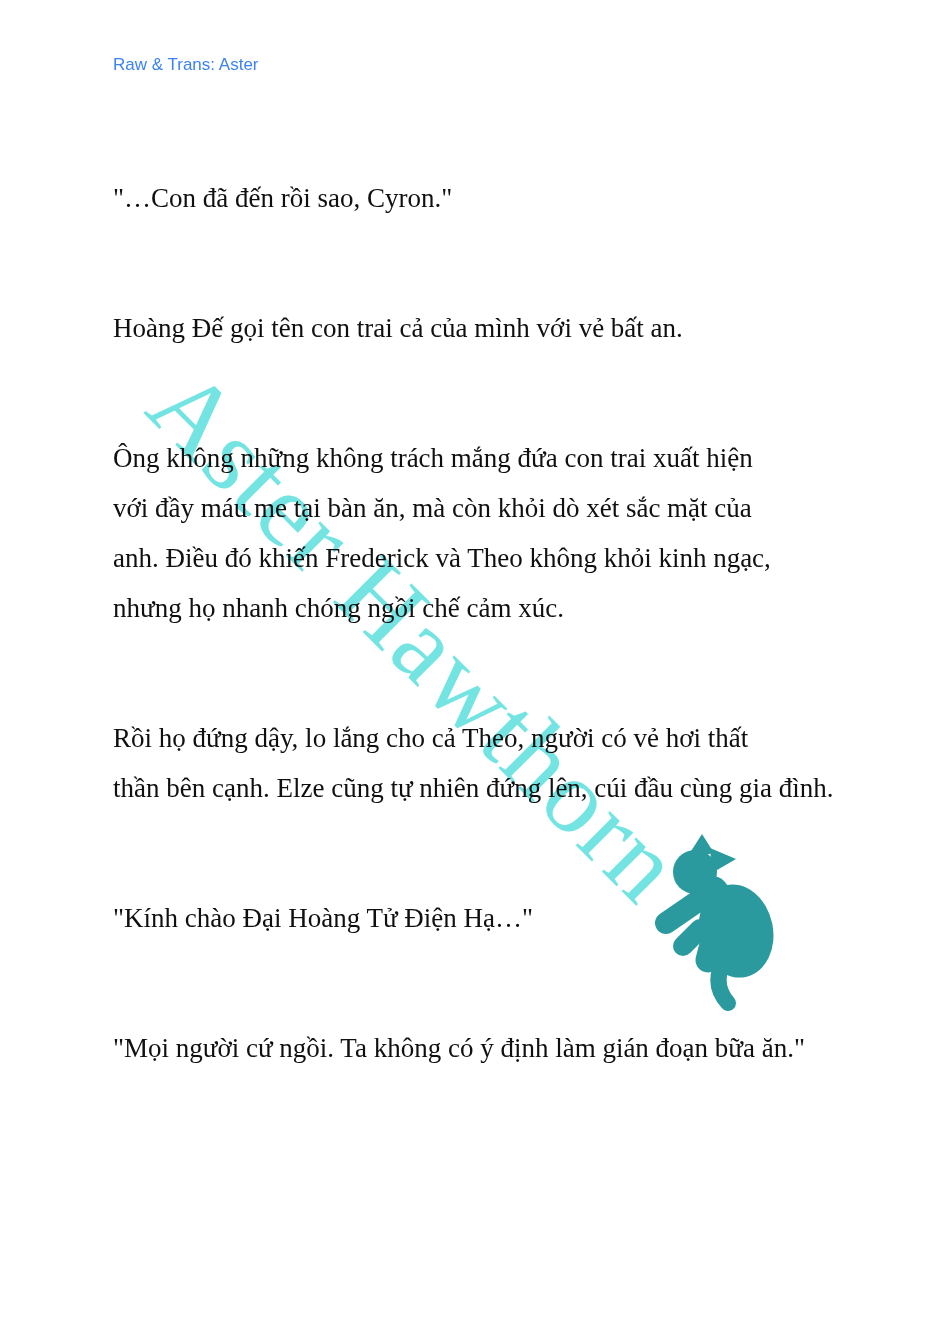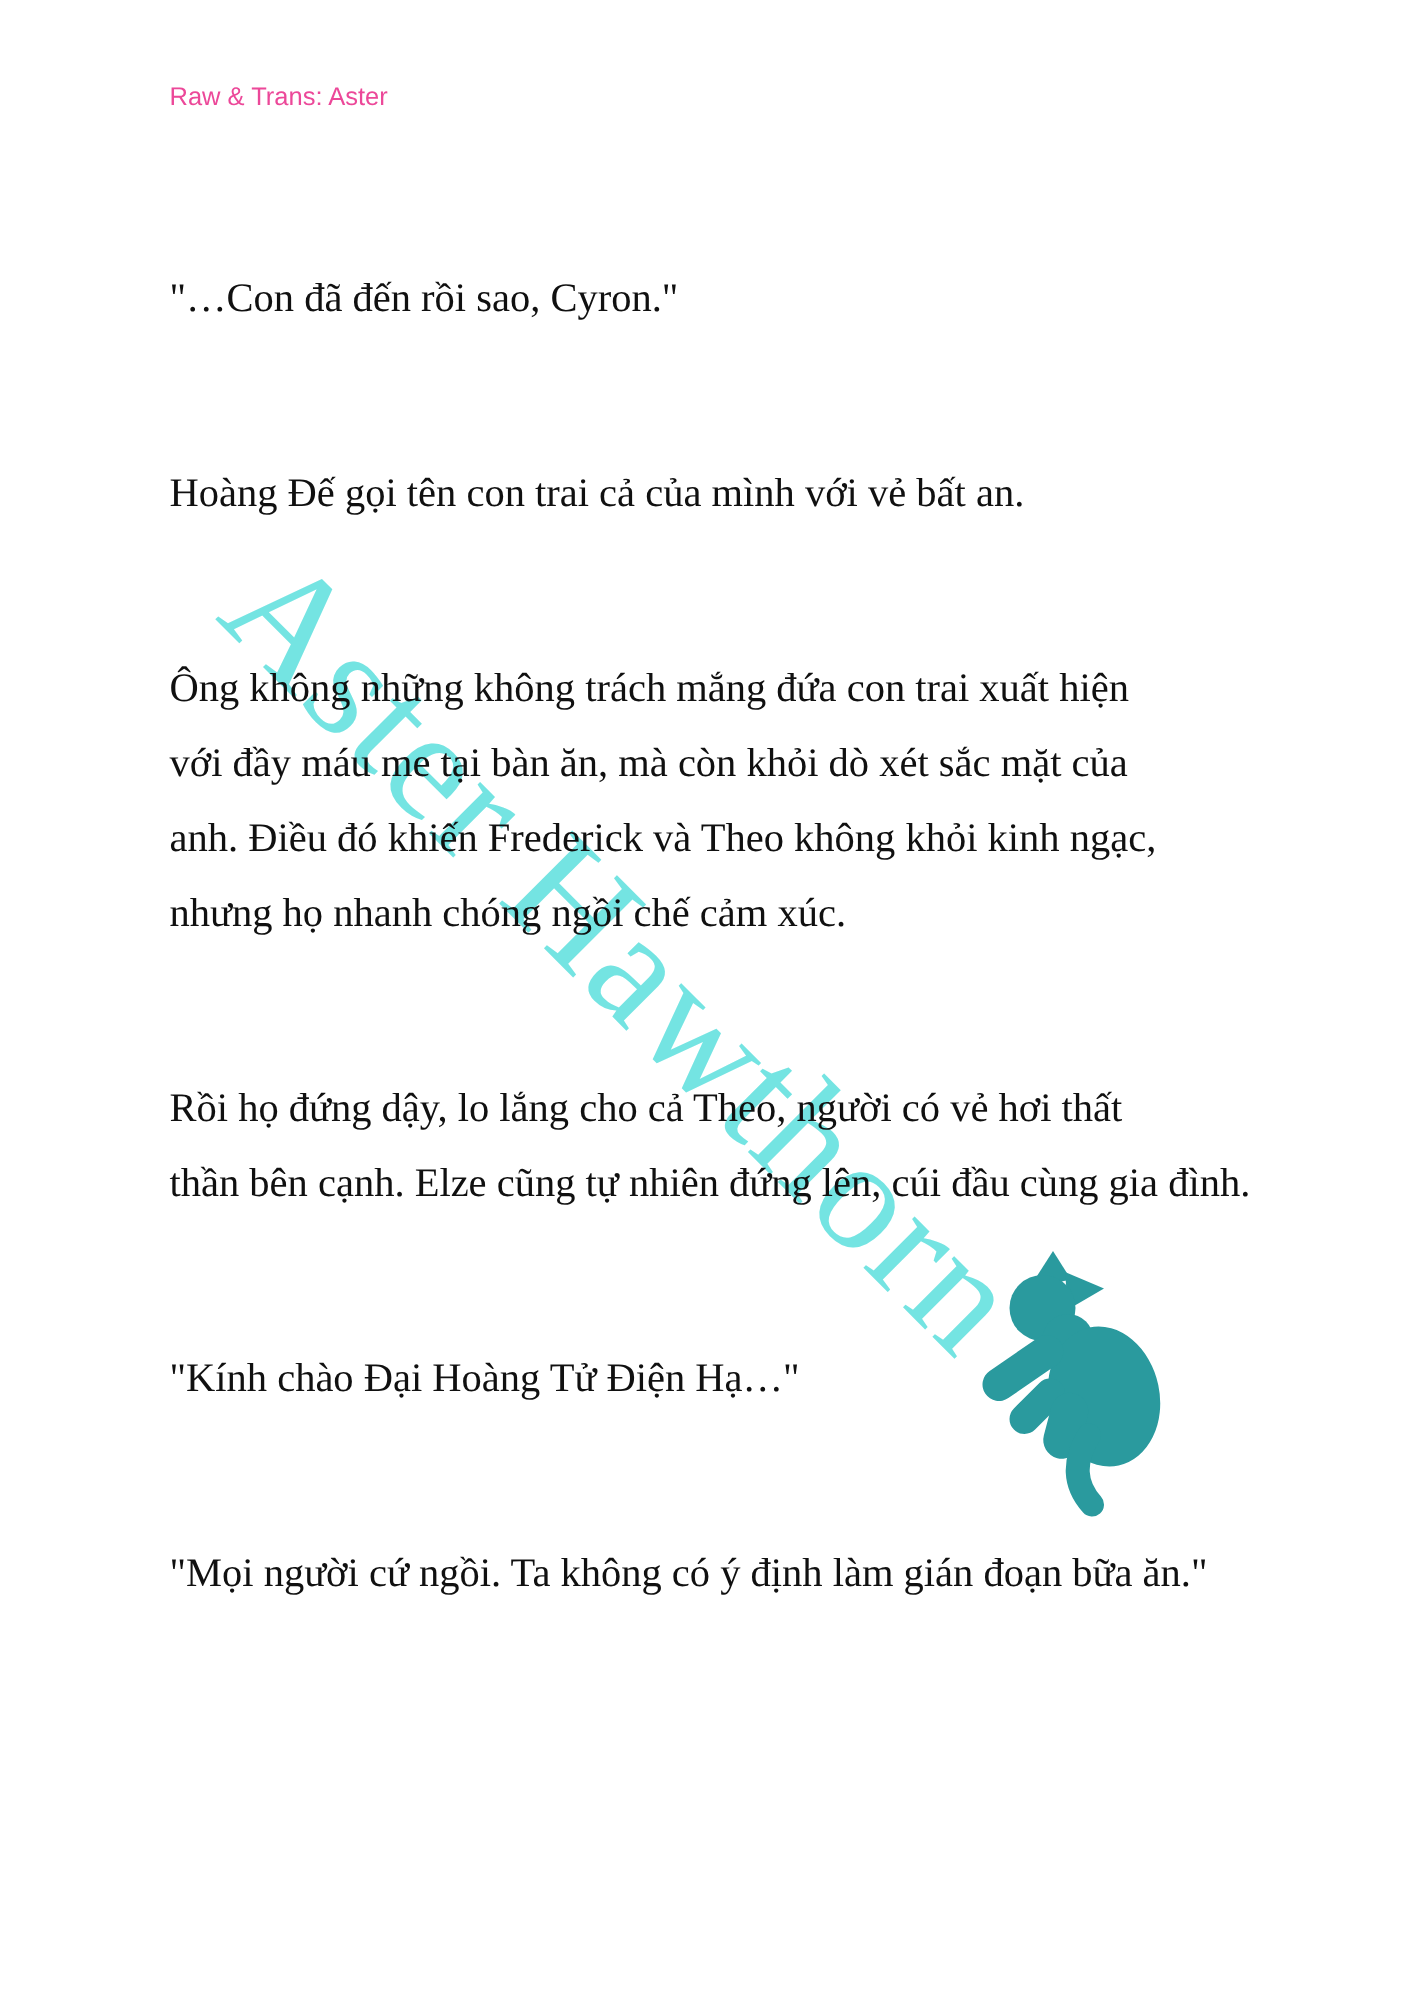--- a/index.html
+++ b/index.html
@@ -11,21 +11,21 @@
     overflow: hidden;
     font-family: "Liberation Serif", "DejaVu Serif", serif;
   }
   .page-header {
     position: absolute;
     left: 113px;
     top: 55px;
     z-index: 3;
     font-family: "Liberation Sans", "DejaVu Sans", sans-serif;
     font-size: 17px;
-    color: #ec4899;
+    color: #3b82f6;
   }
   .content {
     position: absolute;
     left: 113px;
     top: 173px;
     width: 780px;
     z-index: 3;
   }
   .content p {
     margin: 0 0 80px 0;

